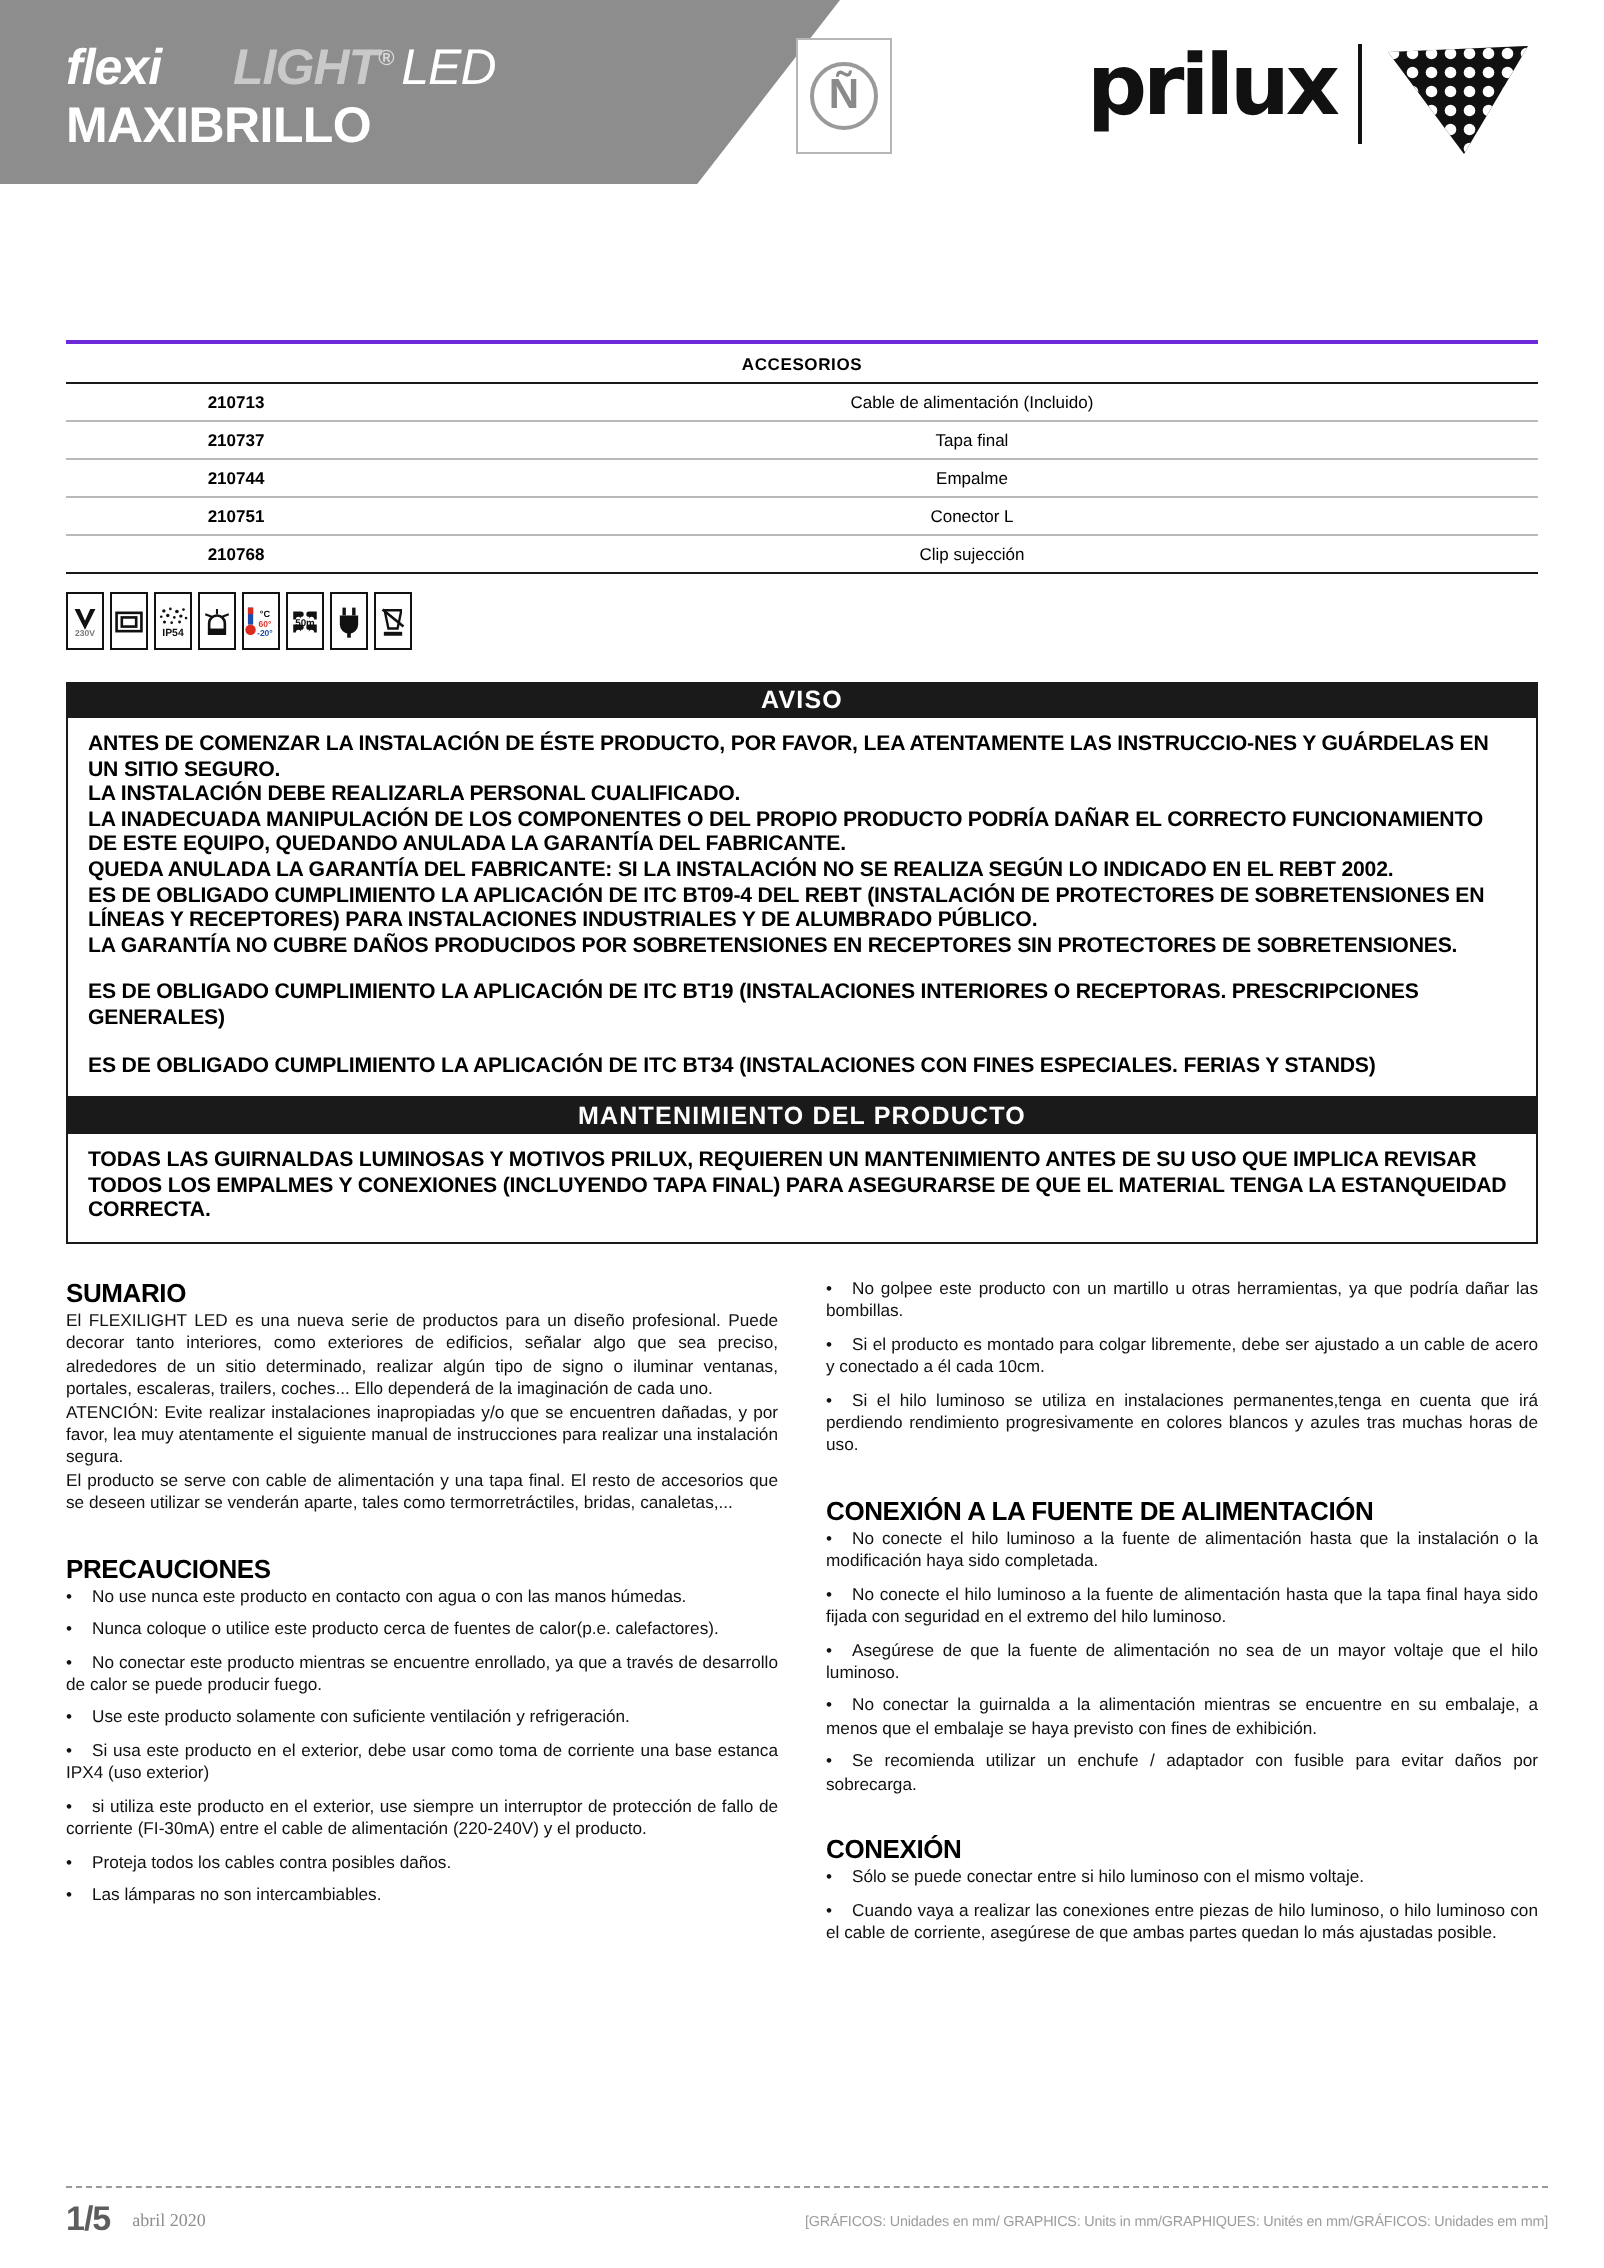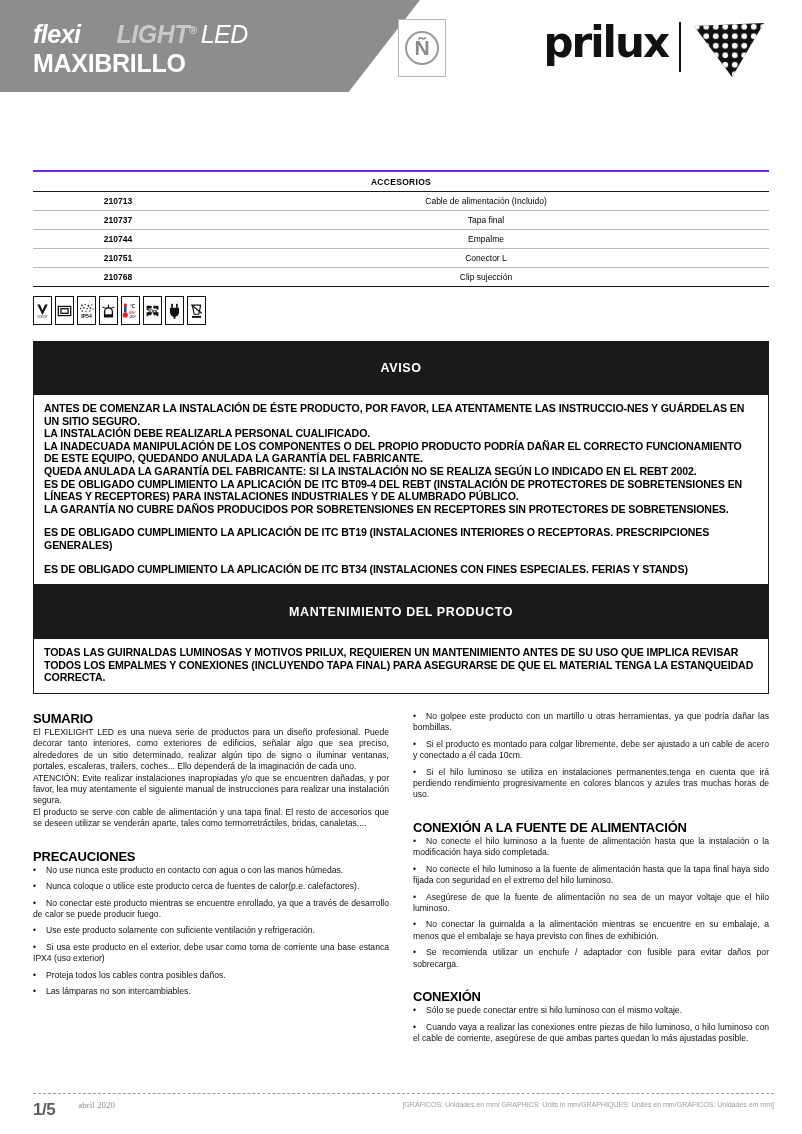--- a/index.html
+++ b/index.html
@@ -161,21 +161,21 @@
   }
 
   
   .banner {
     background: #1a1a1a;
     color: #fff;
     text-align: center;
     font-size: 12.5px;
     font-weight: 700;
     letter-spacing: 0.6px;
-    padding: 20px 0;
+    padding: 2px 0;
     margin-top: 16px;
   }
   .banner.tight { margin-top: 0; }
   .notice-box {
     border: 1.5px solid #1a1a1a;
     border-top: none;
     padding: 7px 10px 9px;
   }
   .notice-p {
     font-size: 10.6px;
@@ -228,22 +228,21 @@
     position: absolute;
     left: 33px; right: 28px;
     bottom: 14px;
   }
   .footer-rule {
     border-top: 1px dashed #9a9a9a;
     margin-bottom: 6px;
   }
   .footer-row {
     display: flex;
-    align-items: flex-start;
-    gap: 12px;
+    align-items: center;
   }
   .page-num {
     font-size: 17px;
     font-weight: 700;
     color: #5d5d5d;
     letter-spacing: -0.5px;
   }
   .page-date {
     font-size: 9px;
     color: #8d8d8d;
@@ -428,20 +427,21 @@
       <p class="para">ATENCIÓN: Evite realizar instalaciones inapropiadas y/o que se encuentren dañadas, y por favor, lea muy atentamente el siguiente manual de instrucciones para realizar una instalación segura.</p>
       <p class="para">El producto se serve con cable de alimentación y una tapa final. El resto de accesorios que se deseen utilizar se venderán aparte, tales como termorretráctiles, bridas, canaletas,...</p>
 
       <h2 class="sec spaced">PRECAUCIONES</h2>
       <ul class="bullets">
         <li><span class="b">•</span><span>No use nunca este producto en contacto con agua o con las manos húmedas.</span></li>
         <li><span class="b">•</span><span>Nunca coloque o utilice este producto cerca de fuentes de calor(p.e. calefactores).</span></li>
         <li><span class="b">•</span><span>No conectar este producto mientras se encuentre enrollado, ya que a través de desarrollo de calor se puede producir fuego.</span></li>
         <li><span class="b">•</span><span>Use este producto solamente con suficiente ventilación y refrigeración.</span></li>
         <li><span class="b">•</span><span>Si usa este producto en el exterior, debe usar como toma de corriente una base estanca IPX4 (uso exterior)</span></li>
+        <li><span class="b">•</span><span>si utiliza este producto en el exterior, use siempre un interruptor de protección de fallo de corriente (FI-30mA) entre el cable de alimentación (220-240V) y el producto.</span></li>
         <li><span class="b">•</span><span>Proteja todos los cables contra posibles daños.</span></li>
         <li><span class="b">•</span><span>Las lámparas no son intercambiables.</span></li>
       </ul>
     </div>
 
     <div class="col">
       <ul class="bullets">
         <li><span class="b">•</span><span>No golpee este producto con un martillo u otras herramientas, ya que podría dañar las bombillas.</span></li>
         <li><span class="b">•</span><span>Si el producto es montado para colgar libremente, debe ser ajustado a un cable de acero y conectado a él cada 10cm.</span></li>
         <li><span class="b">•</span><span>Si el hilo luminoso se utiliza en instalaciones permanentes,tenga en cuenta que irá perdiendo rendimiento progresivamente en colores blancos y azules tras muchas horas de uso.</span></li>

